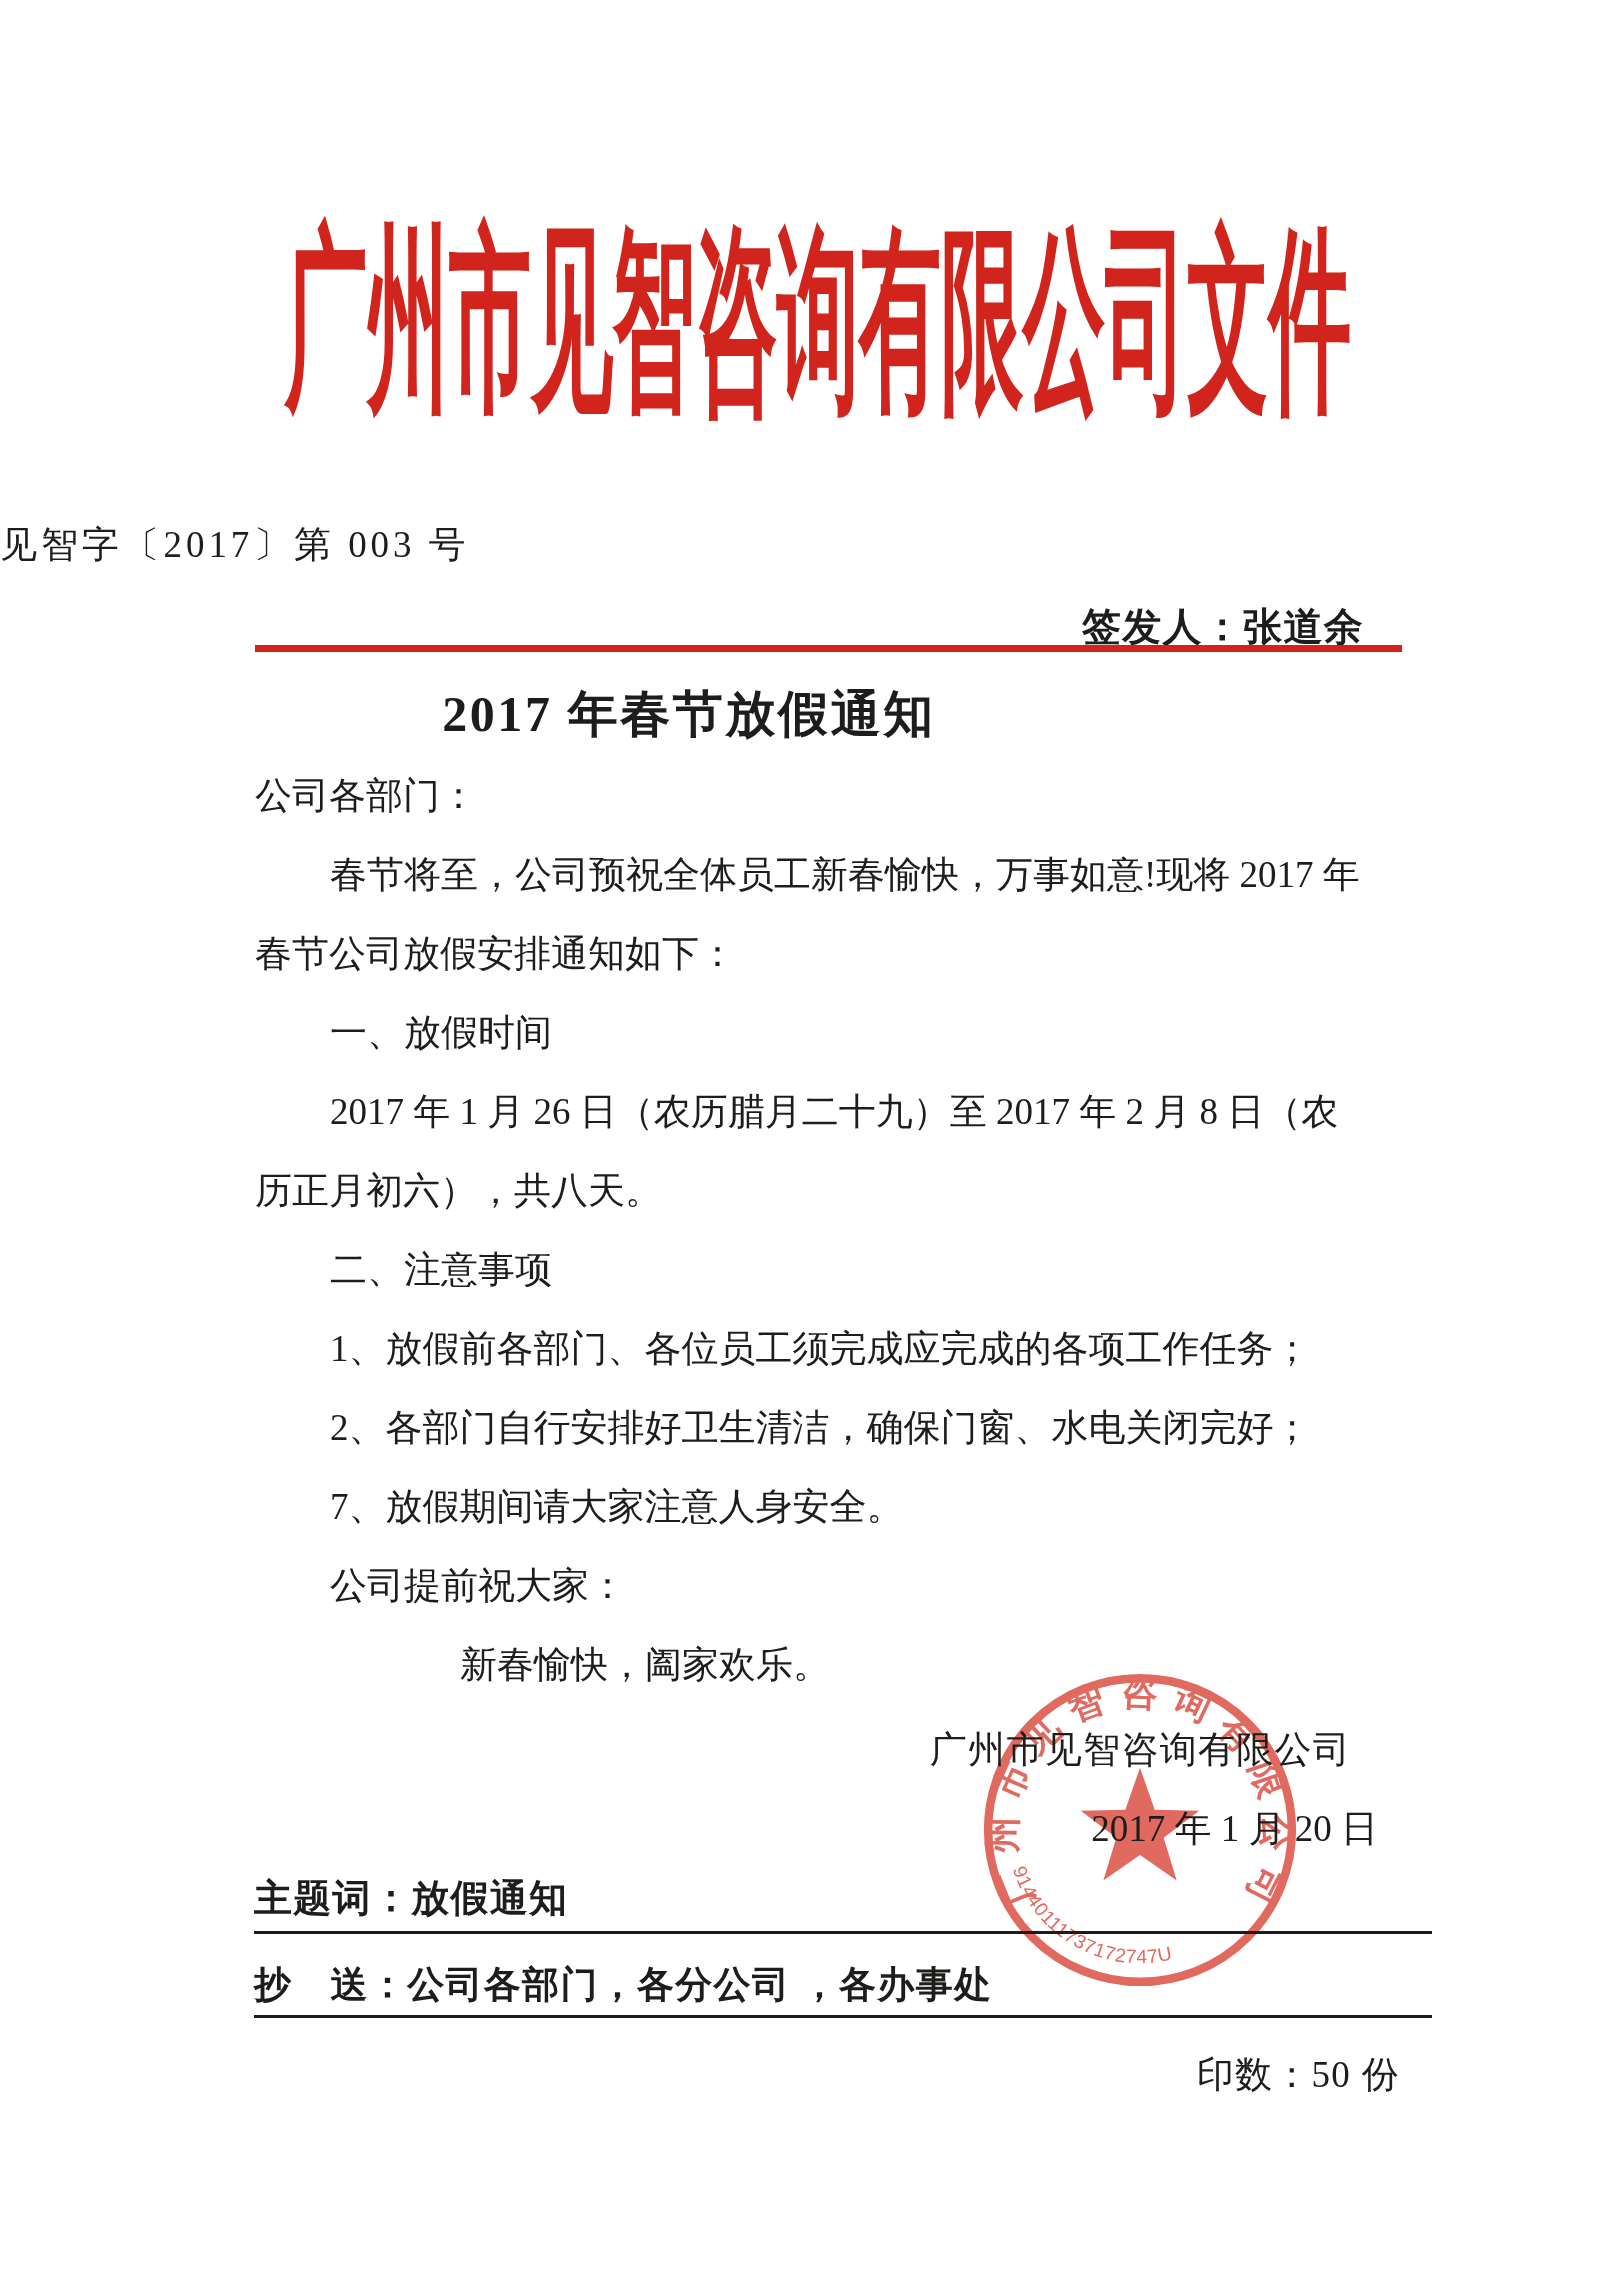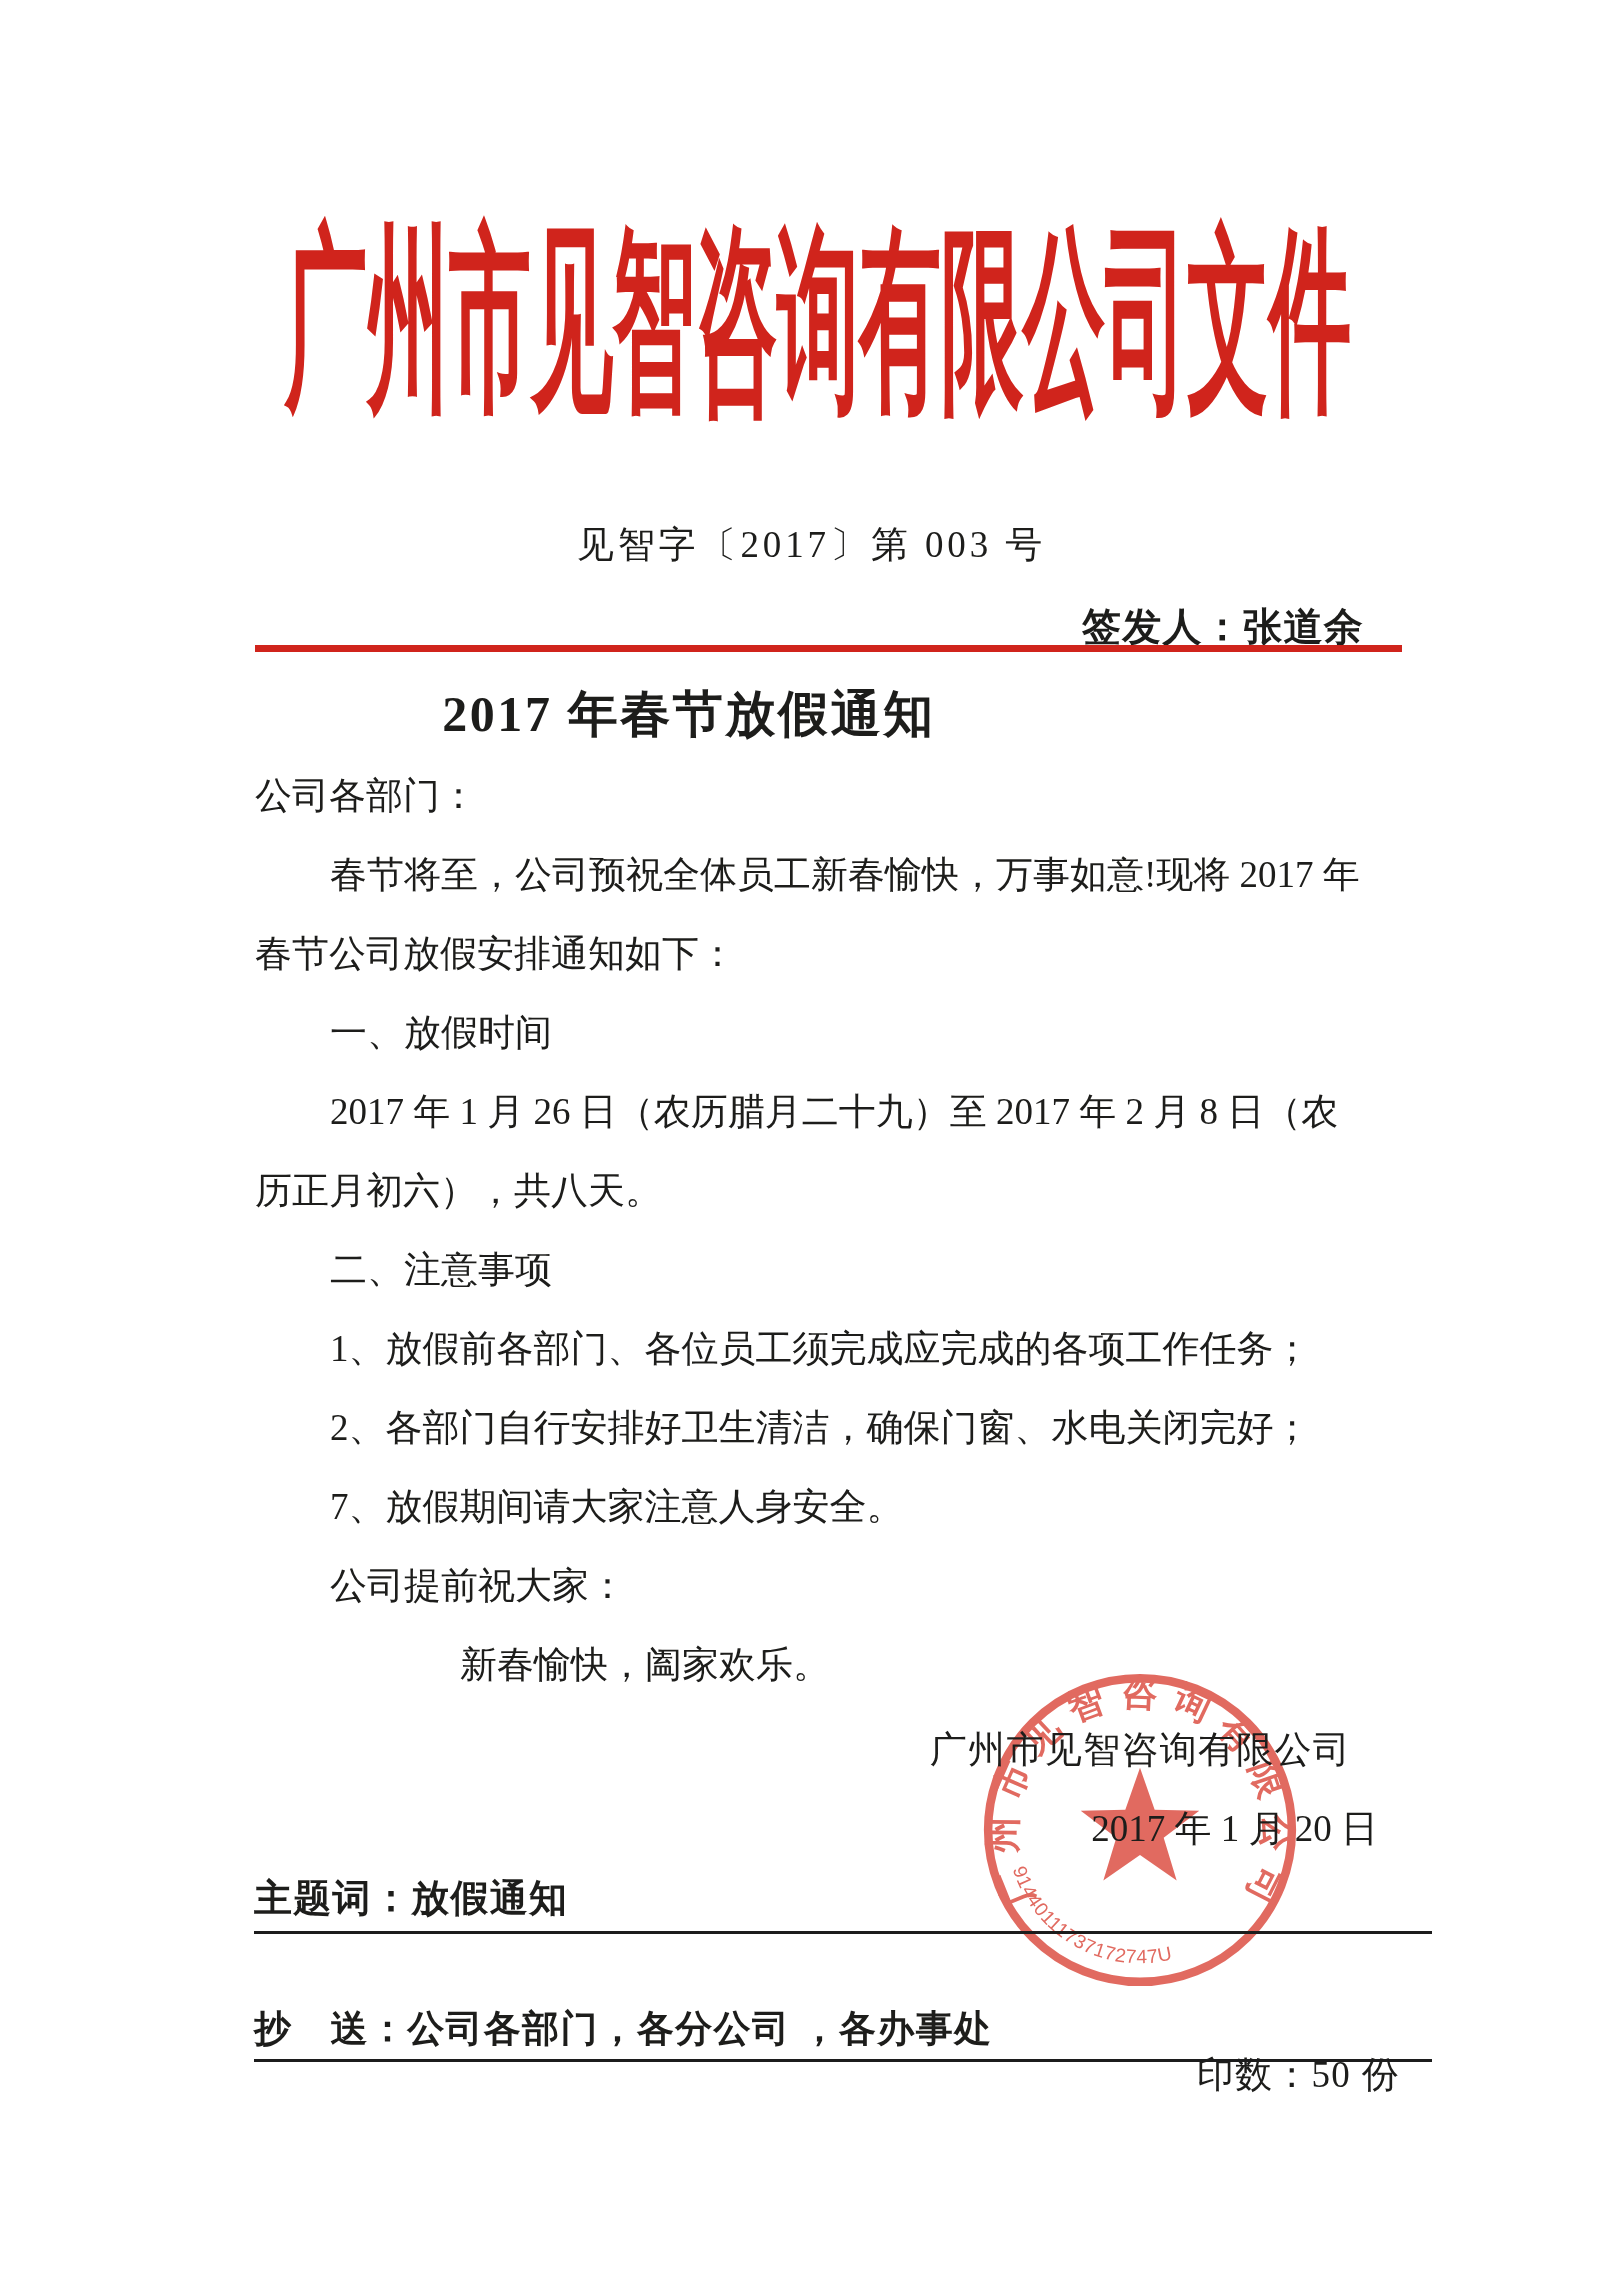--- a/index.html
+++ b/index.html
@@ -23,21 +23,21 @@
     position:absolute;left:285px;top:223px;width:1090px;
     font-size:82px;font-weight:bold;line-height:1;
     color:var(--accent-red);
     white-space:nowrap;
     display:flex;justify-content:space-between;
     transform:scaleY(2.44);transform-origin:top center;
     letter-spacing:0;
   }
   .doc-number{
     position:absolute;left:0;top:520px;width:1623px;
-    text-align:center;font-size:37px;letter-spacing:3.9px;
+    text-align:left;font-size:37px;letter-spacing:3.9px;
   }
   .issuer{
     position:absolute;top:600px;right:259px;
     font-size:39px;font-weight:bold;letter-spacing:1.3px;
   }
   .red-rule{
     position:absolute;left:255px;top:645px;width:1147px;height:7.2px;
     background:var(--accent-red);
   }
   
@@ -76,21 +76,21 @@
   .row-subject{
     position:absolute;left:254px;top:1873px;width:1178px;
     font-size:38px;font-weight:bold;letter-spacing:1.3px;
     padding-bottom:6.5px;border-bottom:3.3px solid #1c1c1c;
     white-space:nowrap;z-index:4;
   }
   .row-cc{
     position:absolute;left:254px;top:1960px;width:1178px;
     font-size:37px;font-weight:bold;letter-spacing:1.3px;
     padding-bottom:4.6px;border-bottom:3.3px solid #1c1c1c;
-    white-space:nowrap;z-index:4;margin-top:44px;
+    white-space:nowrap;z-index:4;
   }
   .copies{
     position:absolute;left:255px;top:2050px;width:1145px;
     text-align:right;font-size:37px;letter-spacing:1.3px;
   }
 </style>
 </head>
 <body>
 
 <div class="page">

